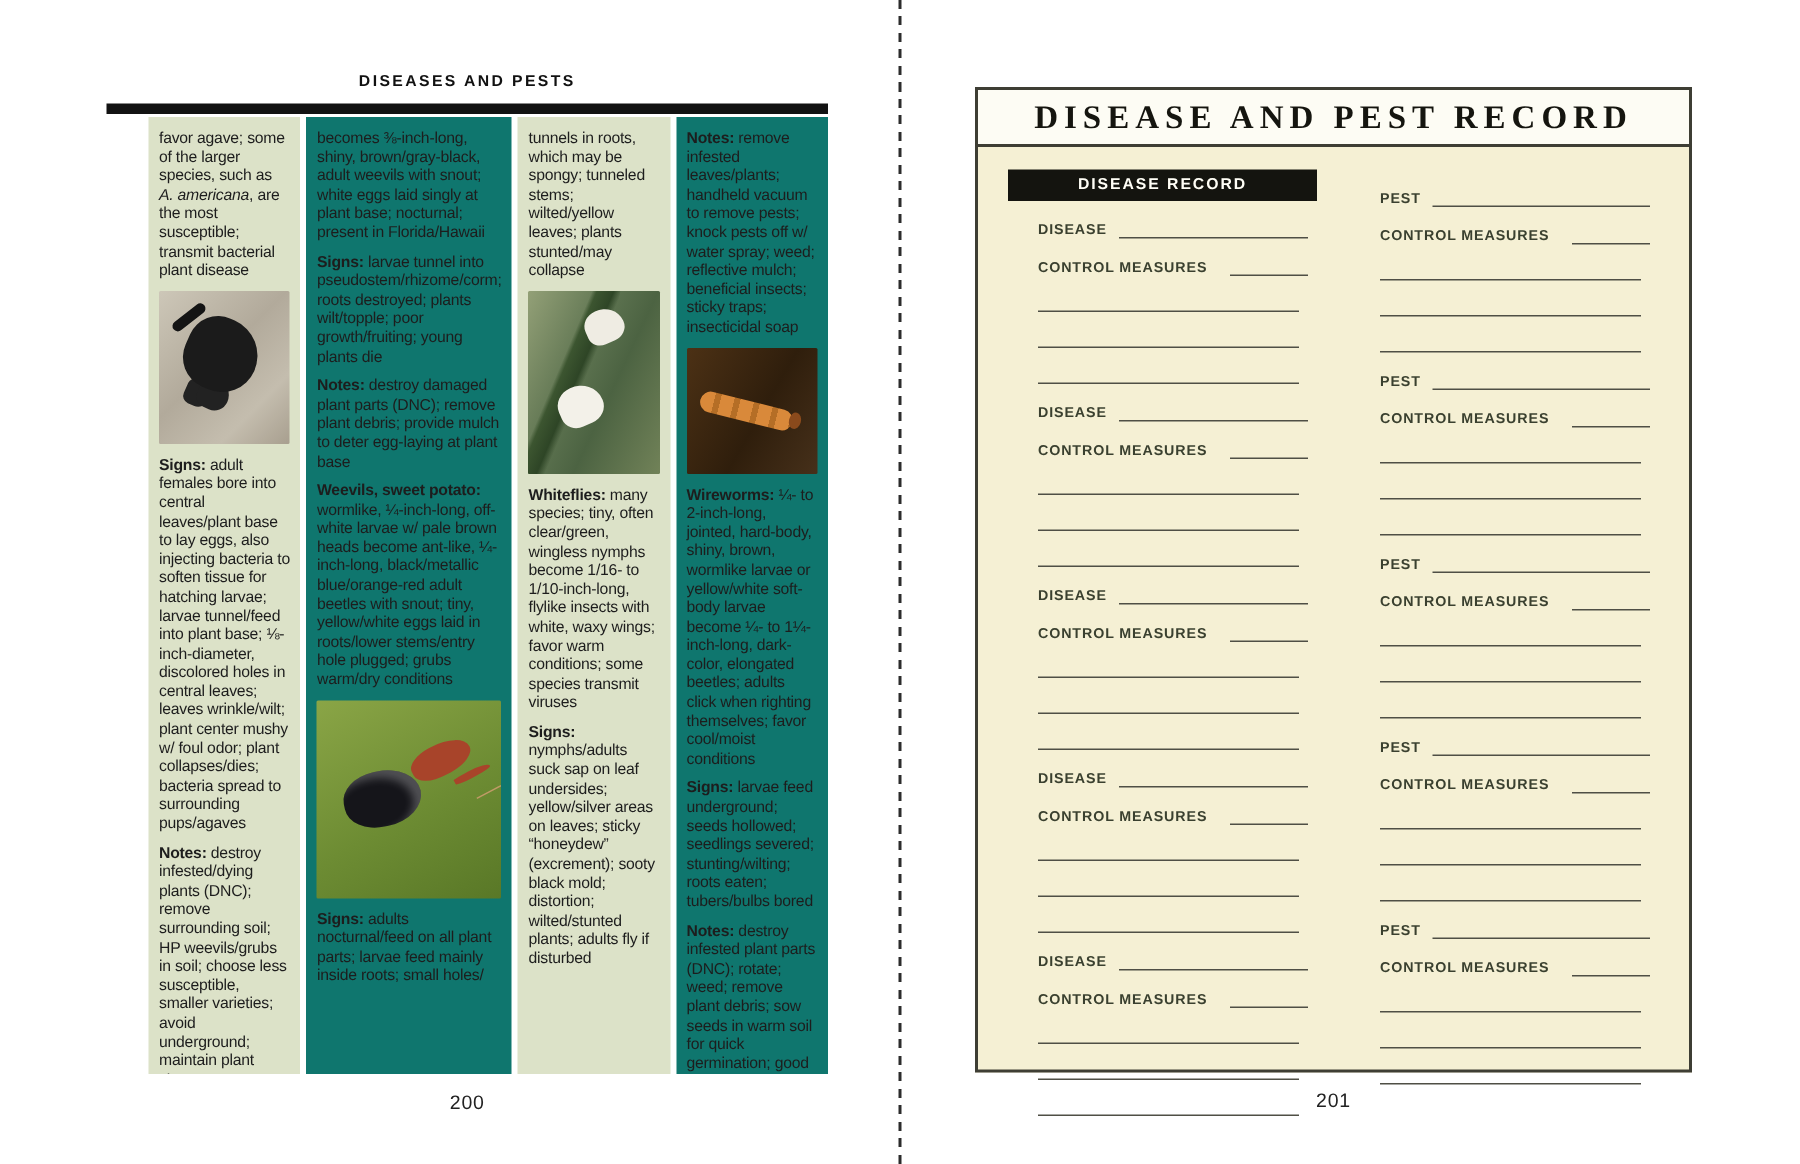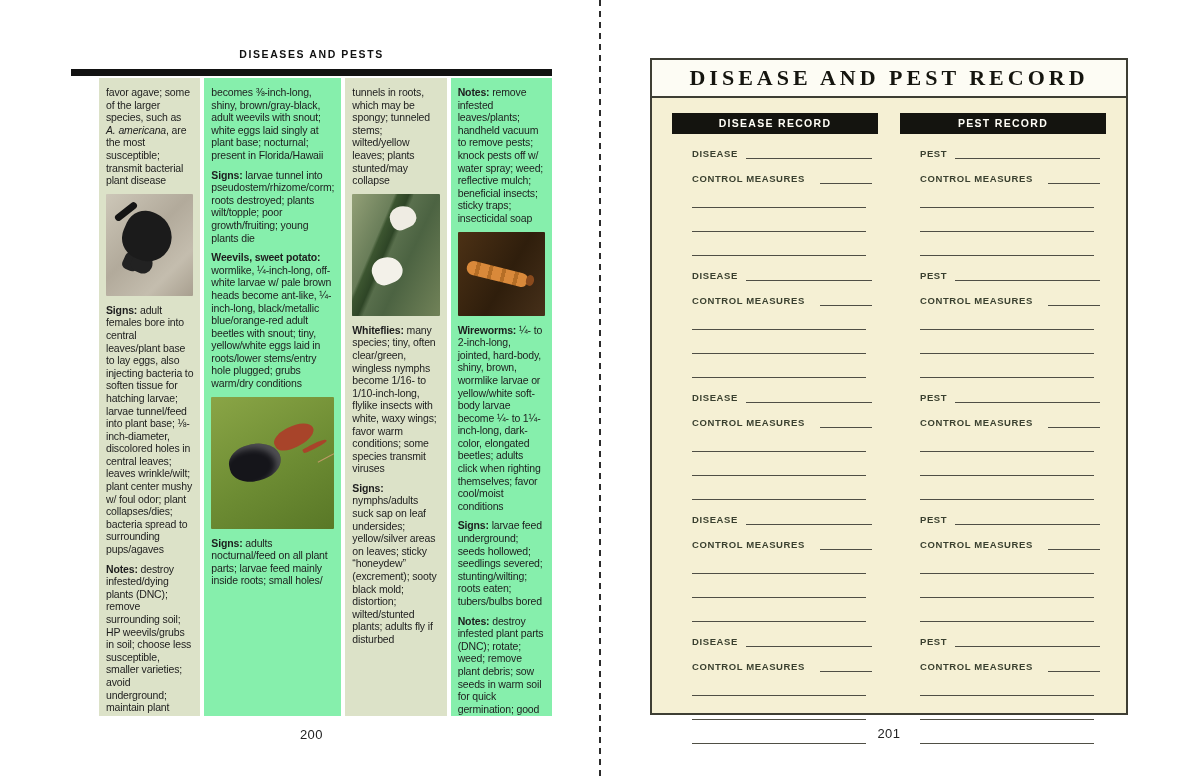--- a/index.html
+++ b/index.html
@@ -11,21 +11,21 @@
   .fold { position:absolute; left:599px; top:0; width:2px; height:776px;
           background:repeating-linear-gradient(#2c2c2c 0 6px, transparent 6px 11px); }
 
   
   .left-page { position:absolute; left:71px; top:48px; width:481px; }
   .running-head { text-align:center; font-size:10.5px; font-weight:700; letter-spacing:1.6px; color:#111; margin-bottom:9px; }
   .head-rule { height:7px; background:#121212; margin-bottom:2px; }
   .columns { display:flex; gap:4px; height:638px; overflow:hidden;padding-left:28px; }
   .col { flex:1 1 0; padding:8px 7px; font-size:10.5px; line-height:1.2; color:#1d1d1d; letter-spacing:-0.15px; }
   .col.sage { background:#dce2c8; }
-  .col.cream { background:#86efac; }
+  .col.cream { background:#0f766e; }
   .para { margin:0 0 7px; }
   .b { font-weight:700; }
   .i { font-style:italic; }
   .folio { text-align:center; font-size:13px; color:#222; letter-spacing:0.5px; margin-top:11px; }
 
   
   .photo { position:relative; width:100%; margin:2px 0 8px; overflow:hidden; border-radius:1px; }
   .photo.banana-weevil { height:102px; background:linear-gradient(135deg,#cdc7b8 0%,#b2aa9b 45%,#c4bdae 75%,#a89f8f 100%); }
   .photo.banana-weevil::before { content:""; position:absolute; left:20%; top:18%; width:56%; height:48%;
       background:#1b1b1b; border-radius:48% 60% 55% 50%; transform:rotate(24deg);
@@ -80,20 +80,21 @@
       <div class="col sage">
           <p class="para"><span>favor agave; some of the larger species, such as </span><span class="i">A. americana</span><span>, are the most susceptible; transmit bacterial plant disease</span></p>
           <div class="photo banana-weevil"></div>
           <p class="para"><span class="b">Signs:</span><span> adult females bore into central leaves/plant base to lay eggs, also injecting bacteria to soften tissue for hatching larvae; larvae tunnel/feed into plant base; ⅛-inch-diameter, discolored holes in central leaves; leaves wrinkle/wilt; plant center mushy w/ foul odor; plant collapses/dies; bacteria spread to surrounding pups/agaves</span></p>
           <p class="para"><span class="b">Notes:</span><span> destroy infested/dying plants (DNC); remove surrounding soil; HP weevils/grubs in soil; choose less susceptible, smaller varieties; avoid underground; maintain plant vigor</span></p>
           <p class="para"><span class="b">Weevils, banana (aka “banana root borer”):</span><span> plump, white larvae with reddish-brown head</span></p>
         </div>
       <div class="col cream">
           <p class="para"><span>becomes ⅜-inch-long, shiny, brown/gray-black, adult weevils with snout; white eggs laid singly at plant base; nocturnal; present in Florida/Hawaii</span></p>
           <p class="para"><span class="b">Signs:</span><span> larvae tunnel into pseudostem/rhizome/corm; roots destroyed; plants wilt/topple; poor growth/fruiting; young plants die</span></p>
+          <p class="para"><span class="b">Notes:</span><span> destroy damaged plant parts (DNC); remove plant debris; provide mulch to deter egg-laying at plant base</span></p>
           <p class="para"><span class="b">Weevils, sweet potato:</span><span> wormlike, ¼-inch-long, off-white larvae w/ pale brown heads become ant-like, ¼-inch-long, black/metallic blue/orange-red adult beetles with snout; tiny, yellow/white eggs laid in roots/lower stems/entry hole plugged; grubs warm/dry conditions</span></p>
           <div class="photo sweet-potato-weevil"></div>
           <p class="para"><span class="b">Signs:</span><span> adults nocturnal/feed on all plant parts; larvae feed mainly inside roots; small holes/</span></p>
         </div>
       <div class="col sage">
           <p class="para"><span>tunnels in roots, which may be spongy; tunneled stems; wilted/yellow leaves; plants stunted/may collapse</span></p>
           <div class="photo whiteflies"></div>
           <p class="para"><span class="b">Whiteflies:</span><span> many species; tiny, often clear/green, wingless nymphs become 1/16- to 1/10-inch-long, flylike insects with white, waxy wings; favor warm conditions; some species transmit viruses</span></p>
           <p class="para"><span class="b">Signs:</span><span> nymphs/adults suck sap on leaf undersides; yellow/silver areas on leaves; sticky “honeydew” (excrement); sooty black mold; distortion; wilted/stunted plants; adults fly if disturbed</span></p>
         </div>
@@ -178,21 +179,20 @@
                   <span class="flabel">CONTROL MEASURES</span>
                   <span class="wline"></span>
                 </div>
                 <div class="blank"></div>
                 <div class="blank"></div>
                 <div class="blank"></div>
               </div>
             </div>
         </div>
         <div class="record-col">
-          <div class="bar">PEST RECORD</div>
           <div class="section-body">
               <div class="record-block">
                 <div class="label-row field-row">
                   <span class="flabel">PEST</span>
                   <span class="wline"></span>
                 </div>
                 <div class="label-row control-row">
                   <span class="flabel">CONTROL MEASURES</span>
                   <span class="wline"></span>
                 </div>

